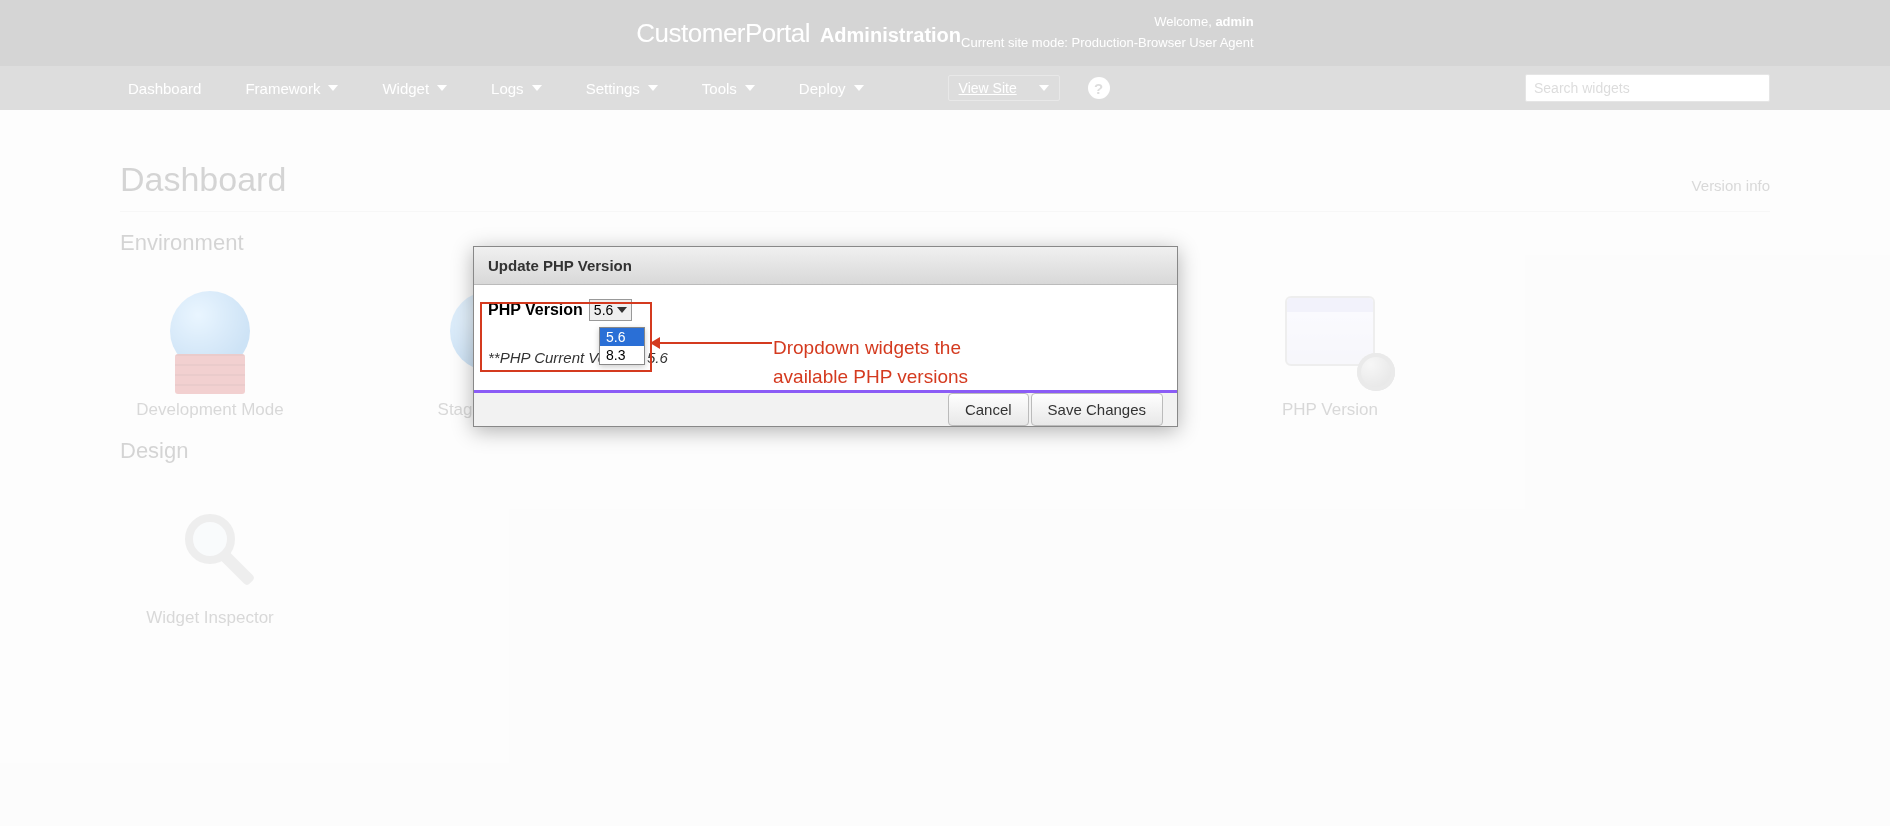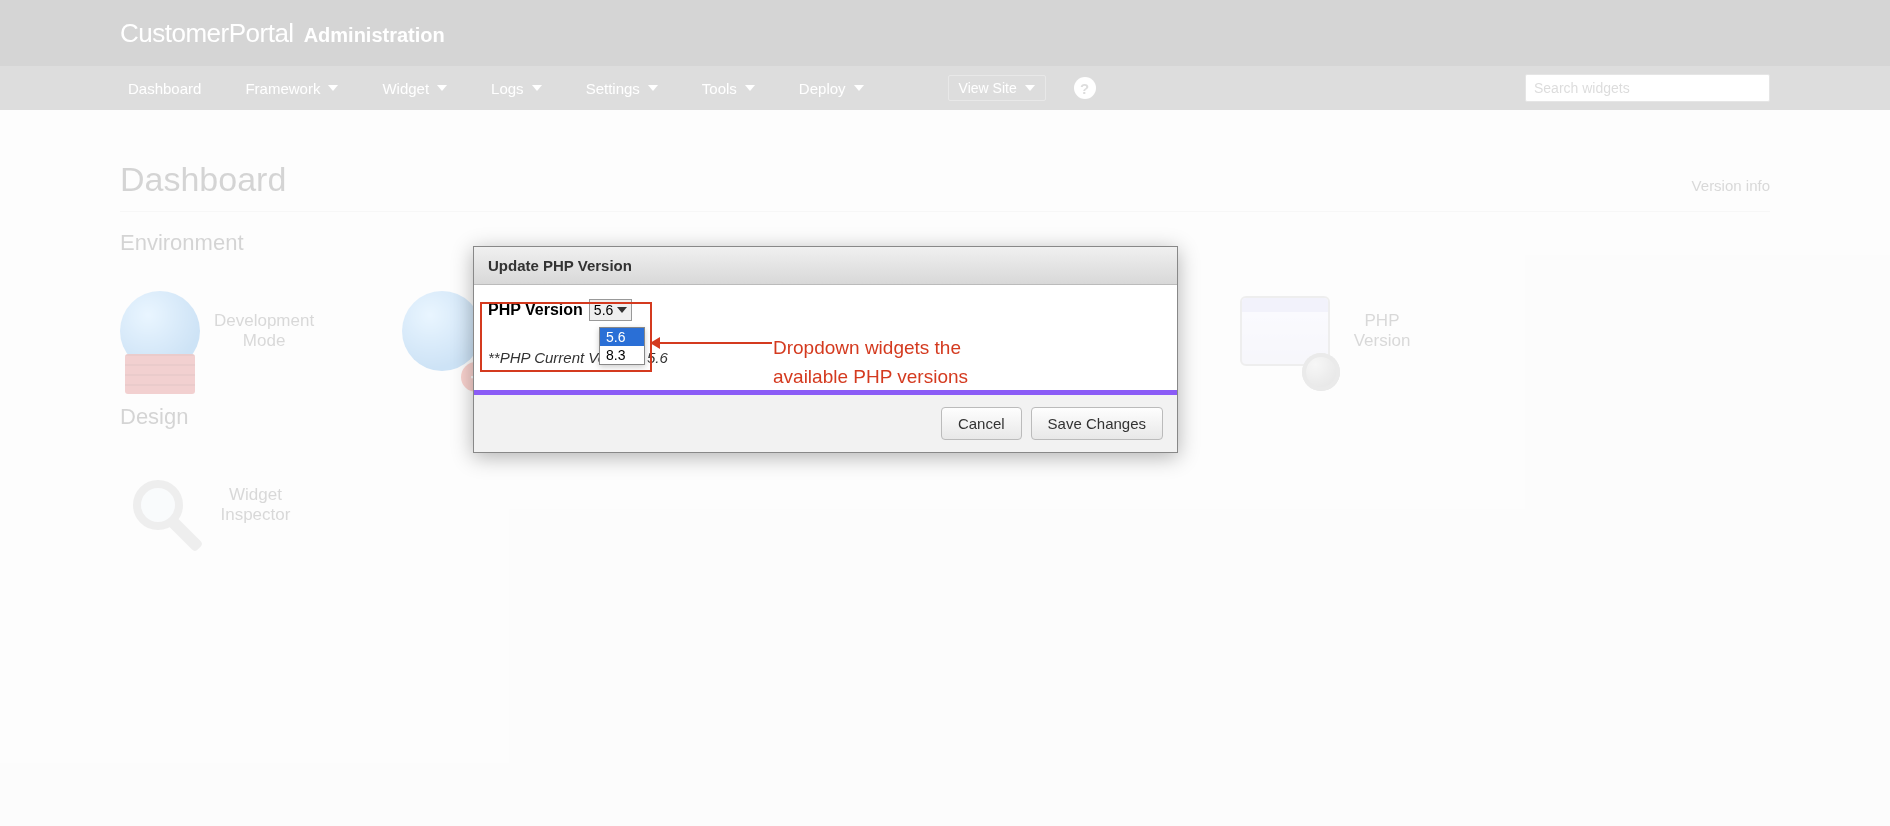--- a/index.html
+++ b/index.html
@@ -2,47 +2,47 @@
 <html><head>
   <meta charset="utf-8">
   <style>
     * { margin: 0; padding: 0; box-sizing: border-box; }
     body { font-family: Arial, sans-serif; background: #f5f5f5; width: 1890px; height: 826px; position: relative; overflow: hidden; }
     
     
     .overlay { position: absolute; inset: 0; background: rgba(255,255,255,0.75); z-index: 50; pointer-events: none; }
     
     
-    .header-bar { background: #5a5a5a; height: 66px; display: flex; align-items: center; justify-content: space-between; padding: 0 120px; color: #fff; }
+    .header-bar { background: #5a5a5a; height: 66px; display: flex; align-items: center; justify-content: center; padding: 0 120px; color: #fff; }
     .brand { font-size: 24px; display: flex; align-items: baseline; gap: 10px; }
     .brand-main { font-weight: 300; font-size: 26px; letter-spacing: -0.5px; }
     .brand-sub { font-size: 20px; font-weight: 700; }
     .header-right { text-align: right; font-size: 13px; line-height: 1.6; }
     .welcome-user { font-weight: bold; }
     
     
     .nav-bar { background: #7a7a7a; height: 44px; display: flex; align-items: center; padding: 0 120px; gap: 28px; color: #fff; font-size: 15px; }
     .nav-item { display: flex; align-items: center; gap: 6px; cursor: pointer; padding: 10px 8px; }
     .nav-chevron { display: inline-block; width: 0; height: 0; border-left: 5px solid transparent; border-right: 5px solid transparent; border-top: 6px solid #fff; margin-left: 2px; }
     .nav-spacer { flex: 0 0 20px; }
-    .view-site-box { border: 1px solid rgba(255,255,255,0.3); padding: 4px 10px; border-radius: 2px; display: flex; align-items: center; gap: 6px; font-size: 14px; }
+    .view-site-box { border: 1px solid rgba(255,255,255,0.3); padding: 4px 10px; border-radius: 2px; display: flex; align-items: center; gap: 20px; font-size: 14px; text-decoration: underline; }
     .help-icon { width: 22px; height: 22px; border-radius: 50%; background: #fff; color: #7a7a7a; display: flex; align-items: center; justify-content: center; font-weight: bold; font-size: 15px; }
     .nav-flex { flex: 1; }
     .search-box { width: 245px; height: 28px; background: #fff; border: 1px solid #999; border-radius: 2px; padding: 0 8px; font-size: 14px; color: #c2410c; }
     
     
     .main { padding: 50px 120px; }
     .page-title-row { display: flex; justify-content: space-between; align-items: baseline; border-bottom: 1px solid #ddd; padding-bottom: 12px; }
     .page-title { font-size: 34px; color: #555; font-weight: 400; }
     .version-info-link { color: #666; font-size: 15px; }
     
     .section-title { font-size: 22px; color: #555; font-weight: 400; margin-top: 18px; margin-bottom: 20px; }
     
     .tile-row { display: flex; gap: 100px; }
-    .tile { display: flex; flex-direction: row; align-items: center; gap: 14px; cursor: pointer; width: 180px; }
+    .tile { display: flex; flex-direction: column; align-items: center; gap: 14px; cursor: pointer; width: 180px; }
     .tile-icon { width: 110px; height: 110px; display: flex; align-items: center; justify-content: center; position: relative; }
     .tile-label { color: #666; font-size: 17px; text-align: center; }
     
     
     .globe-icon { width: 80px; height: 80px; border-radius: 50%; background: radial-gradient(circle at 35% 30%, #a8d8ff, #3b8fd9 70%); position: relative; }
     .firewall-bricks { position: absolute; bottom: -8px; left: 50%; transform: translateX(-50%); width: 70px; height: 40px; background: repeating-linear-gradient(0deg, #c44 0 8px, #a33 8px 10px), repeating-linear-gradient(90deg, transparent 0 16px, rgba(0,0,0,0.15) 16px 18px); border-radius: 3px; }
     .globe-badge-red { position: absolute; bottom: -6px; right: -6px; width: 30px; height: 30px; border-radius: 50%; background: #e74c3c; display:flex;align-items:center;justify-content:center;color:#fff;font-weight:bold;font-size:20px; }
     .globe-badge-green { position: absolute; bottom: -6px; right: -6px; width: 30px; height: 30px; border-radius: 50%; background: #2ecc71; display:flex;align-items:center;justify-content:center;color:#fff;font-weight:bold;font-size:18px; }
     .gear-overlay { position: absolute; bottom: -5px; right: -10px; width: 38px; height: 38px; border-radius: 50%; background: radial-gradient(circle at 35% 30%, #ddd, #888); box-shadow: 0 0 0 4px #aaa inset; }
     .window-icon { width: 90px; height: 70px; background: linear-gradient(#eef, #dde); border: 2px solid #bbb; border-radius: 6px; position: relative; }
@@ -61,38 +61,46 @@
     .modal-header { background: linear-gradient(#f0f0f0, #d8d8d8); border-bottom: 1px solid #bbb; padding: 10px 14px; font-weight: bold; color: #333; font-size: 15px; }
     .modal-body { padding: 14px 14px 24px 14px; position: relative; }
     .field-row { display: flex; align-items: center; gap: 6px; }
     .field-label { font-weight: bold; font-size: 16px; }
     .select-box { border: 1px solid #999; background: #efefef; padding: 2px 4px; font-size: 14px; display: flex; align-items: center; gap: 4px; }
     .select-caret { display: inline-block; width: 0; height: 0; border-left: 5px solid transparent; border-right: 5px solid transparent; border-top: 6px solid #333; }
     .dropdown-open { position: absolute; top: 42px; left: 125px; border: 1px solid #888; background: #fff; font-size: 14px; box-shadow: 0 2px 6px rgba(0,0,0,0.2); width: 46px; z-index: 200; }
     .dropdown-option { padding: 1px 6px; }
     .dropdown-option.selected { background: #2a6fd6; color: #fff; }
     .current-version-note { font-style: italic; color: #333; font-size: 15px; margin-top: 28px; }
-    .modal-footer { background: #f2f2f2; border-top: 5px solid #8b5cf6; padding: 12px 14px; display: flex; justify-content: flex-end; gap: 9px; }
+    .modal-footer { background: #f2f2f2; border-top: 3px solid #8b5cf6; padding: 0 14px; display: flex; justify-content: flex-end; gap: 2px; }
     .modal-btn { background: linear-gradient(#fefefe, #e8e8e8); border: 1px solid #bbb; border-radius: 4px; padding: 7px 16px; font-size: 15px; color: #333; cursor: pointer; }
     
     
     .highlight-box { position: absolute; top: 302px; left: 480px; width: 172px; height: 70px; border: 2px solid #d43a1f; z-index: 150; pointer-events: none; }
     
     
     .annotation { position: absolute; top: 334px; left: 773px; color: #d43a1f; font-size: 19px; z-index: 160; line-height: 1.5; }
     .annotation-line { position: absolute; top: 342px; left: 652px; width: 120px; height: 2px; background: #d43a1f; z-index: 155; }
     .annotation-line::before { content: ""; position: absolute; left: -2px; top: -5px; width: 0; height: 0; border-top: 6px solid transparent; border-bottom: 6px solid transparent; border-right: 10px solid #d43a1f; }
   </style>
 </head>
 <body>
 
 <div class="header-bar">
   <div class="brand">
     <span class="brand-main">CustomerPortal</span>
     <span class="brand-sub">Administration</span>
+  </div>
+  <div class="header-right">
+    <div>
+      <span>Welcome, </span><span class="welcome-user">admin</span>
+    </div>
+    <div>
+      <span>Current site mode: </span><span>Production-Browser User Agent</span>
+    </div>
   </div>
 </div>
 
 <div class="nav-bar">
   <div class="nav-item">
       <span>Dashboard</span>
     </div>
   <div class="nav-item">
       <span>Framework</span>
       <span class="nav-chevron"></span>

